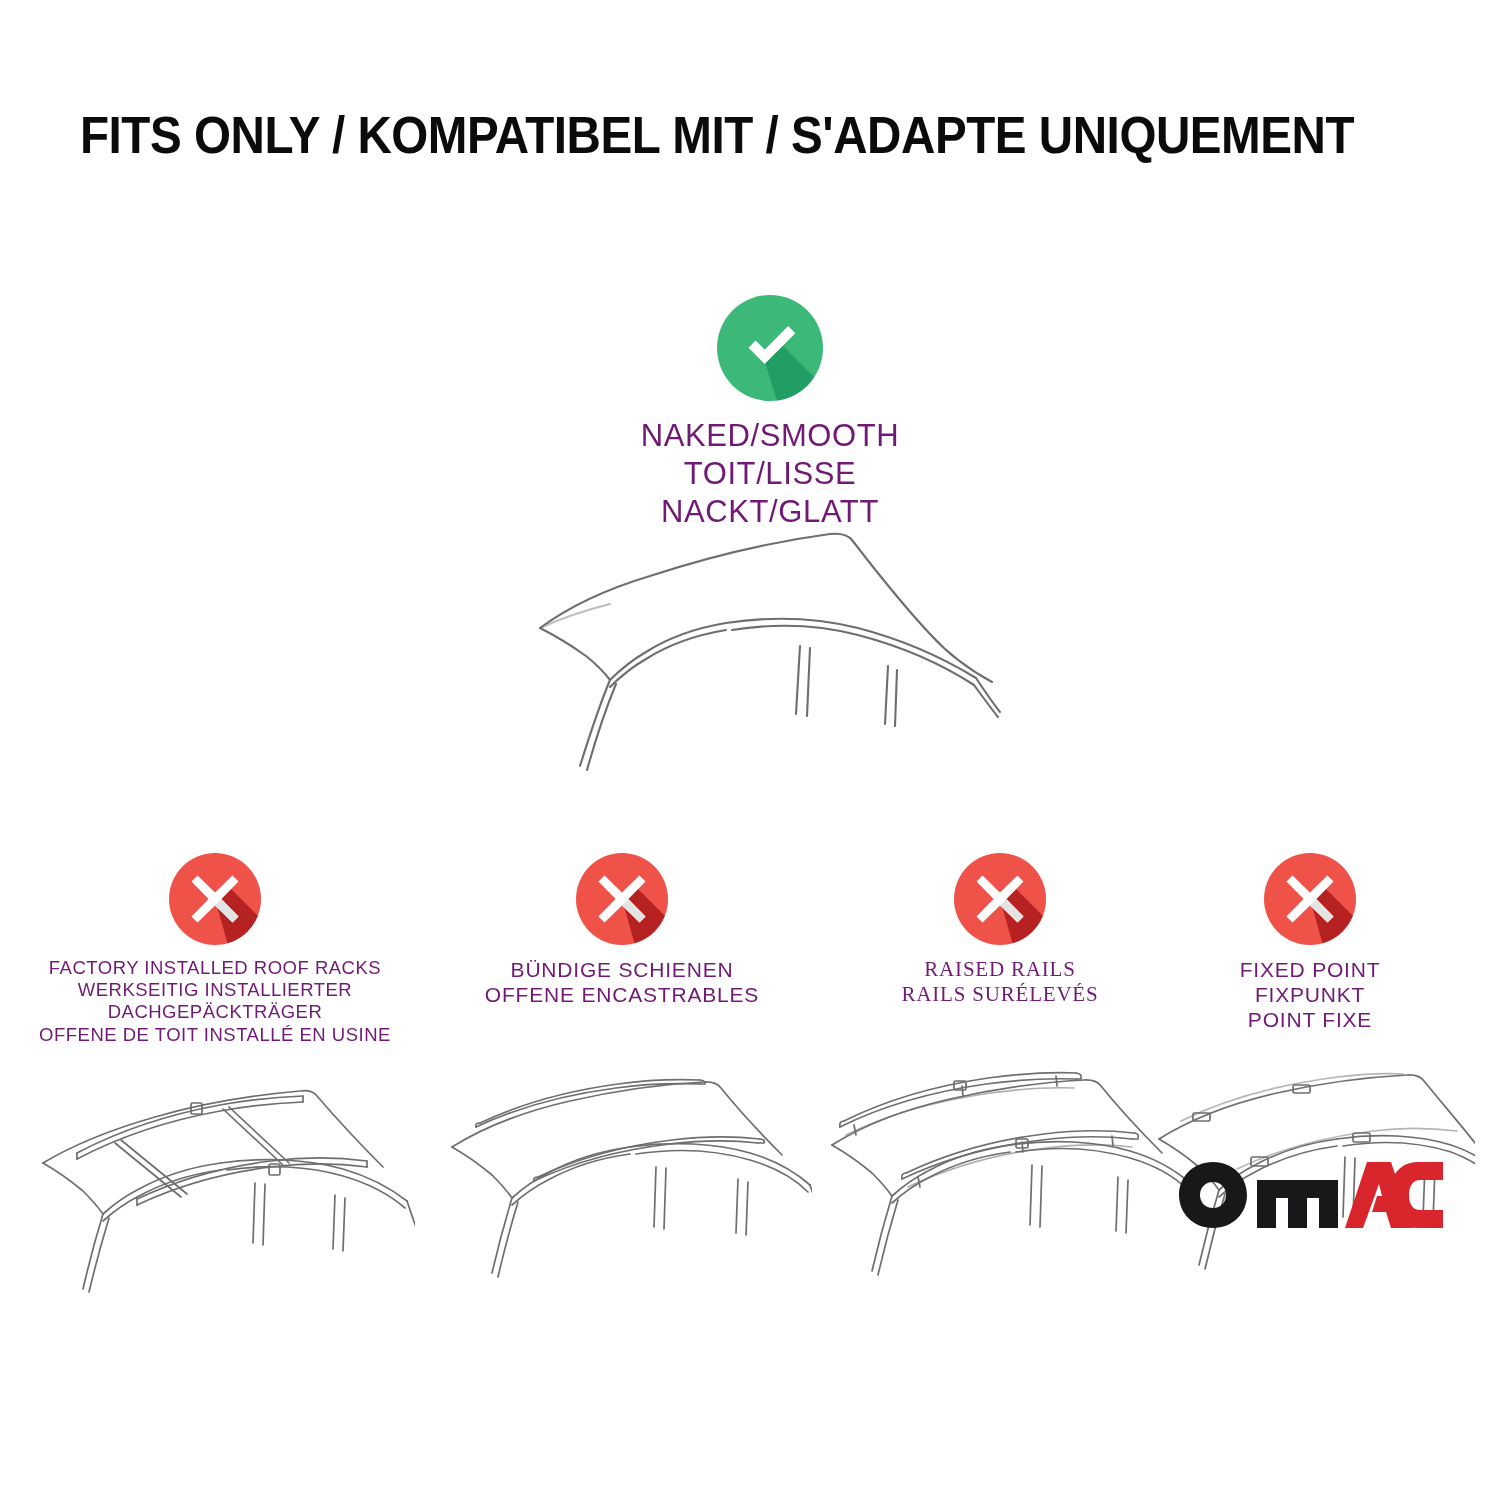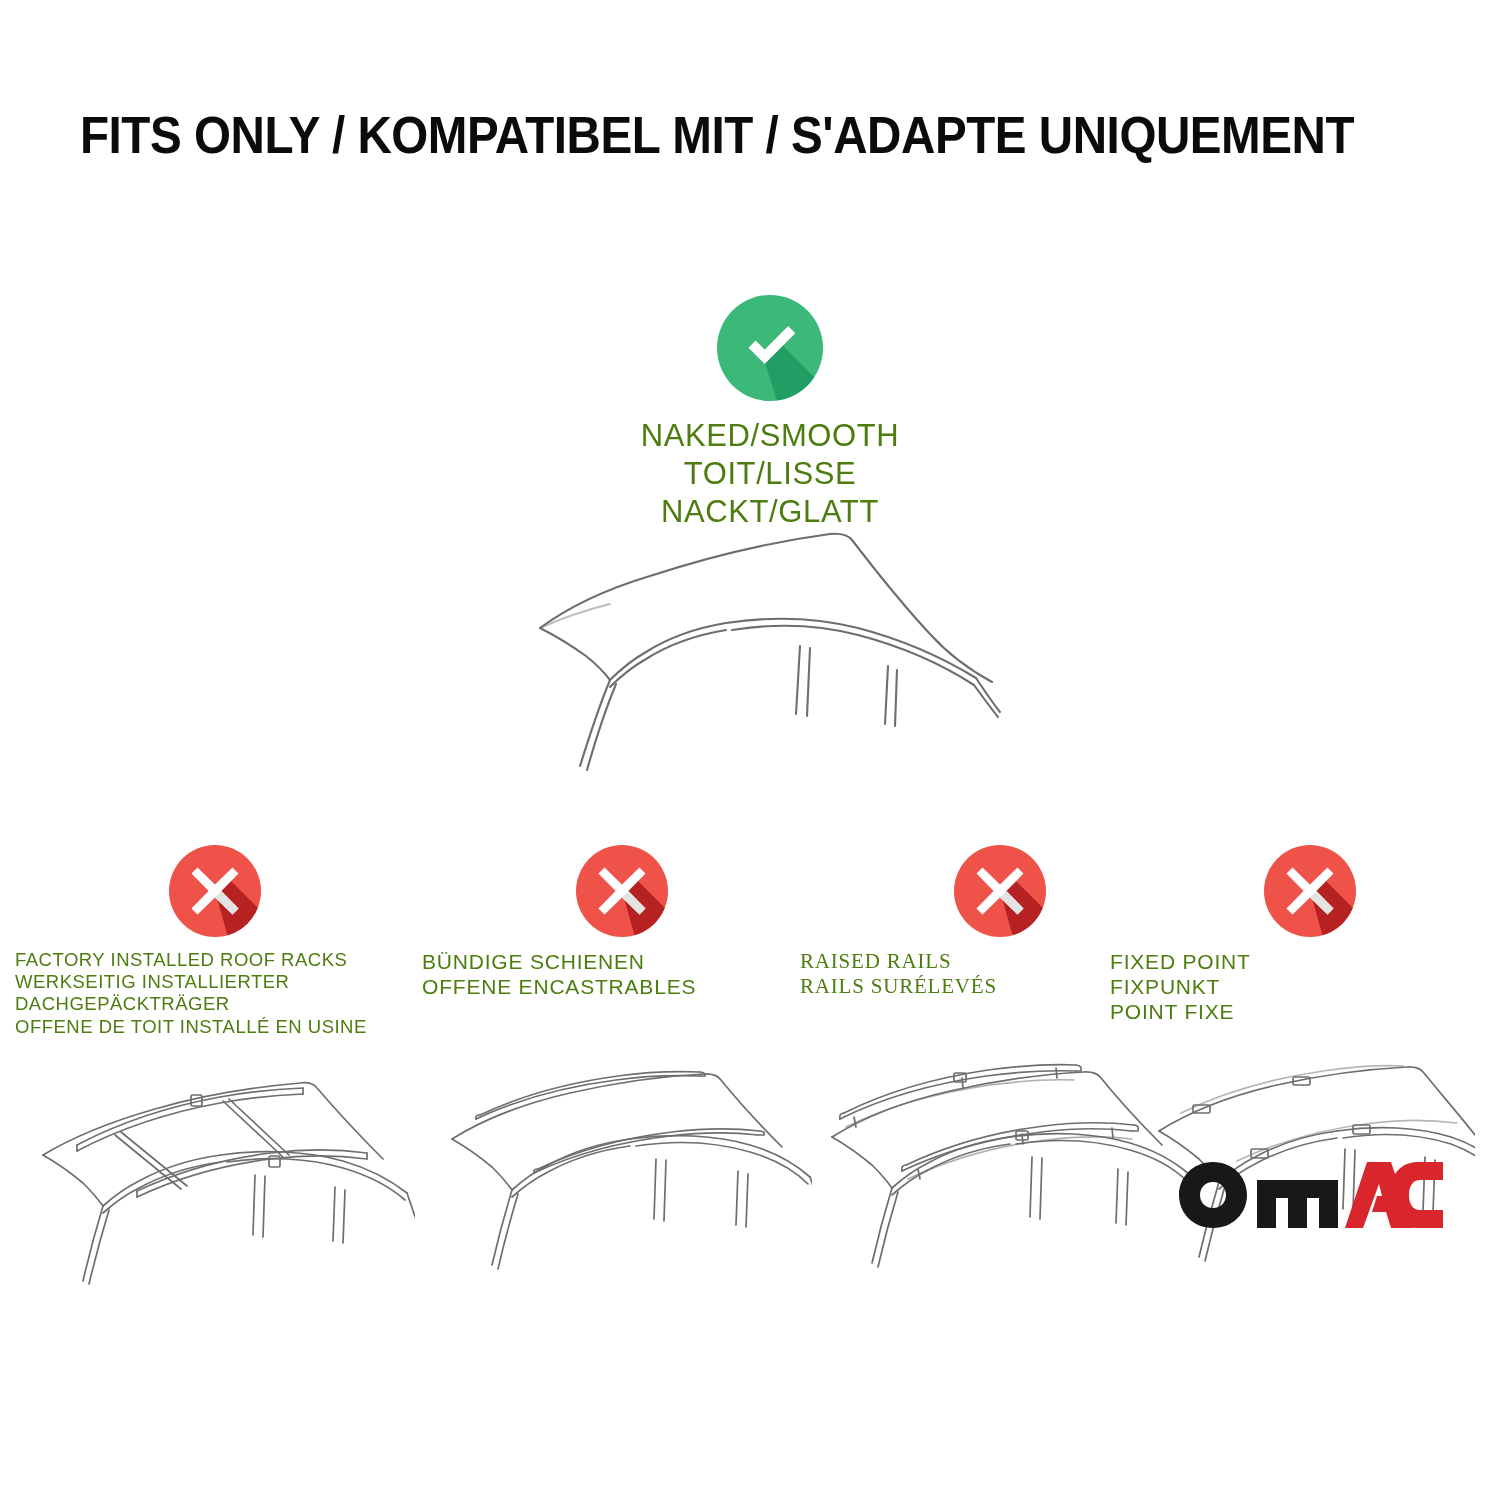--- a/index.html
+++ b/index.html
@@ -40,21 +40,21 @@
     margin:0 auto;
     position:relative;
   }
   .badge-bad{
     width:92px;height:92px;
     margin:0 auto;
     position:relative;
   }
 
   .label{
-    color:#4d7c0f;
+    color:#701a75;
     font-weight:400;
     letter-spacing:0.6px;
     line-height:1.23;
   }
   .label-ok{
     margin-top:16px;
     font-size:31px;
   }
   .label-bad{
     margin-top:12px;
@@ -76,22 +76,22 @@
   }
 
   
   .row-bad{
     position:absolute;
     left:0; top:845px;
     width:1500px;height:520px;
   }
   .cell{
     position:absolute;
-    top:0;
-    text-align:left;
+    top:8px;
+    text-align:center;
   }
   .cell .art-bot{
     position:absolute;
     left:50%;
     transform:translateX(-50%);
     top:215px;
     width:400px;height:240px;
   }
   .cell.c1{left:15px;  width:400px;}
   .cell.c2{left:422px; width:400px;}

